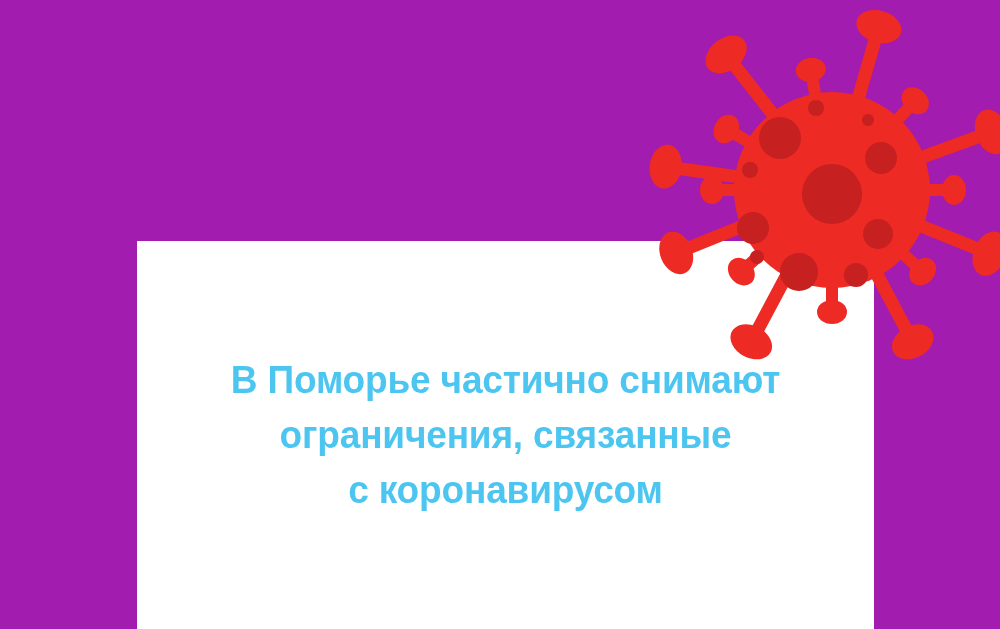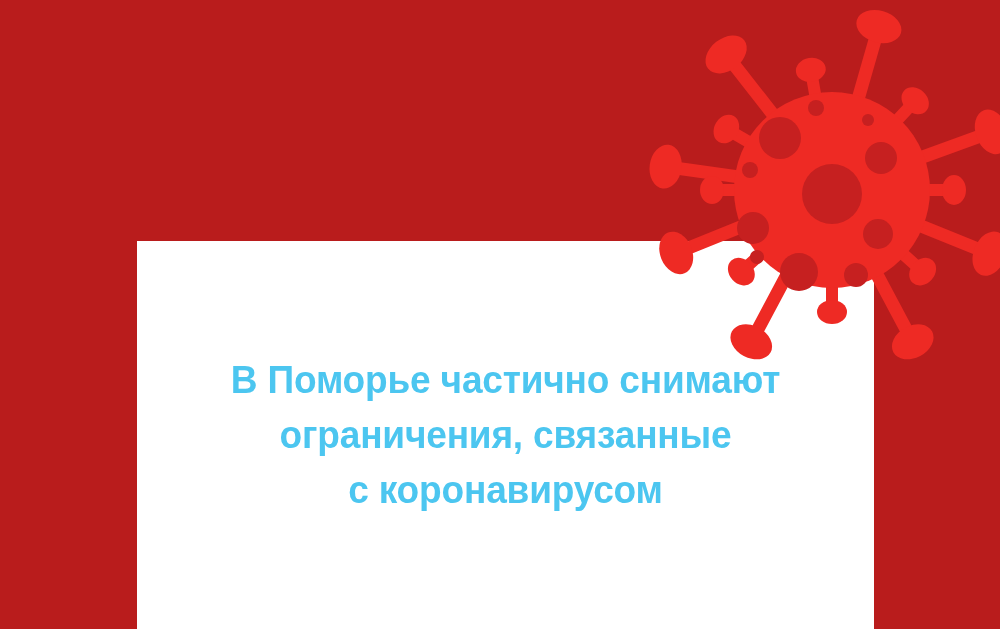--- a/index.html
+++ b/index.html
@@ -11,21 +11,21 @@
     width: 1000px;
     height: 629px;
     overflow: hidden;
     font-family: "Liberation Sans", sans-serif;
   }
 
   #poster {
     position: relative;
     width: 1000px;
     height: 629px;
-    background: #b91c1c;
+    background: #a21caf;
     overflow: hidden;
   }
 
   
   #card {
     position: absolute;
     left: 137px;
     top: 241px;
     width: 737px;
     height: 388px;

